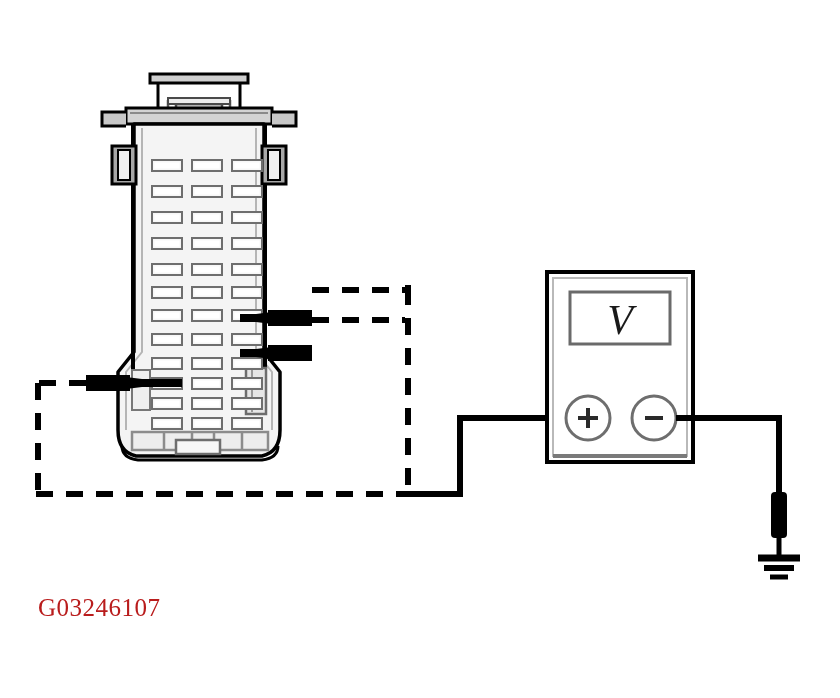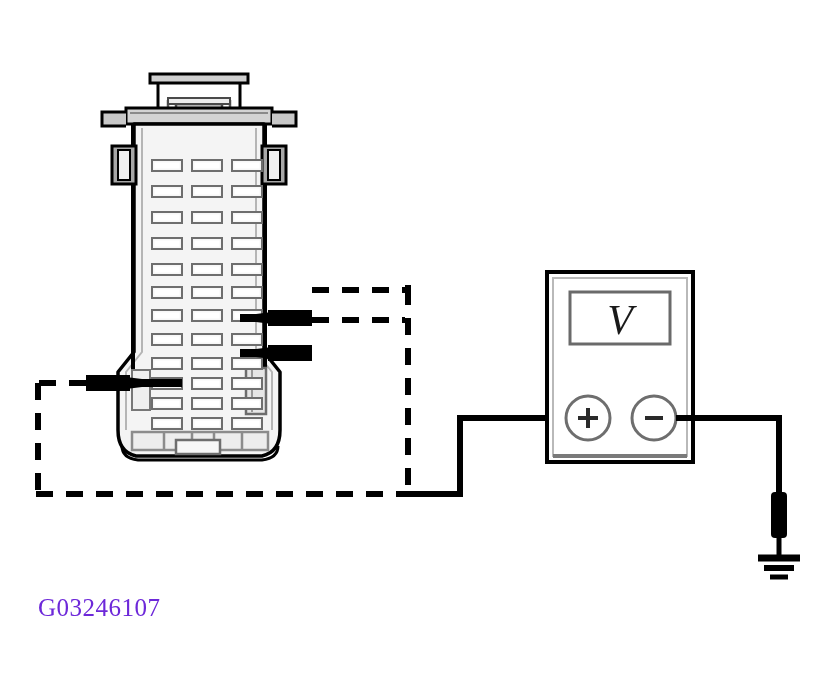--- a/index.html
+++ b/index.html
@@ -27,21 +27,21 @@
     top: 0;
     display: block;
   }
   .fig-label {
     position: absolute;
     left: 38px;
     top: 594px;
     font-family: "Liberation Serif", serif;
     font-size: 25px;
     letter-spacing: 0.5px;
-    color: #6d28d9;
+    color: #b91c1c;
     white-space: nowrap;
   }
 </style>
 </head>
 <body>
 
 <div id="diagram-root">
 
   <svg id="figure-svg" width="840" height="698" viewBox="0 0 840 698">
 

